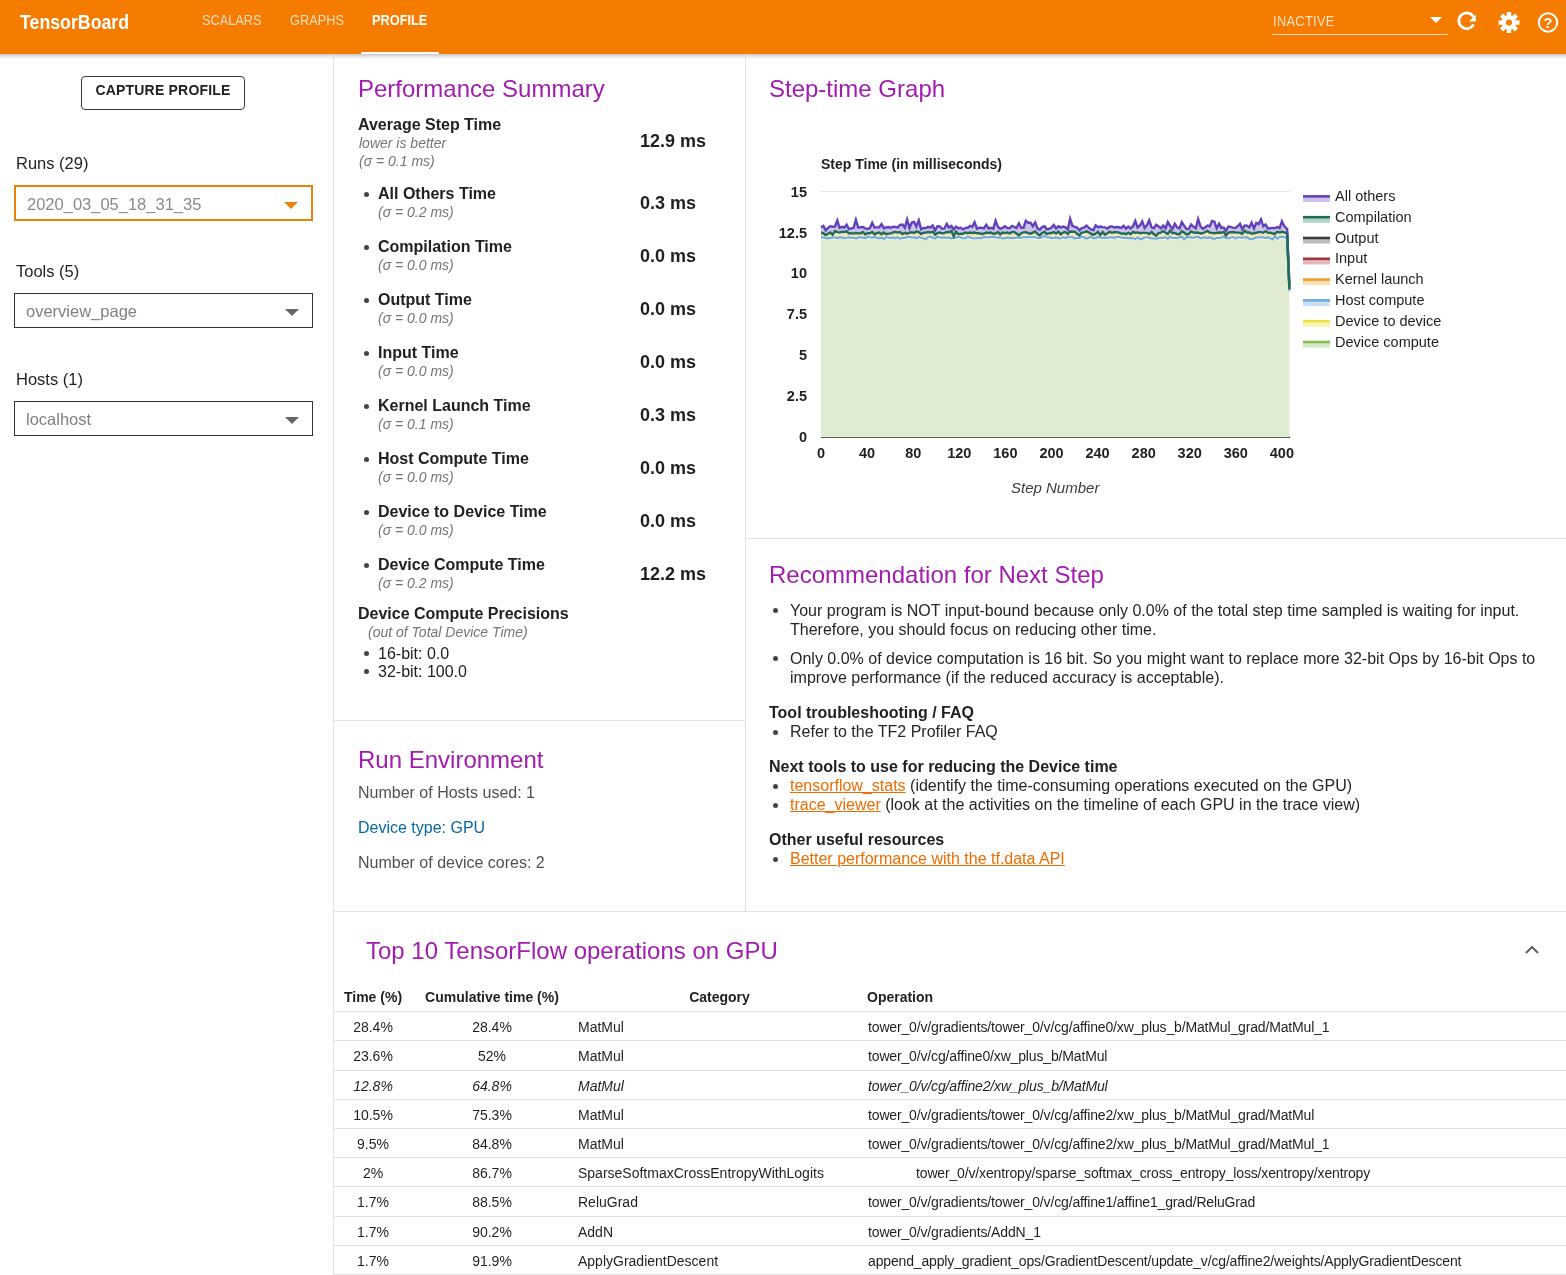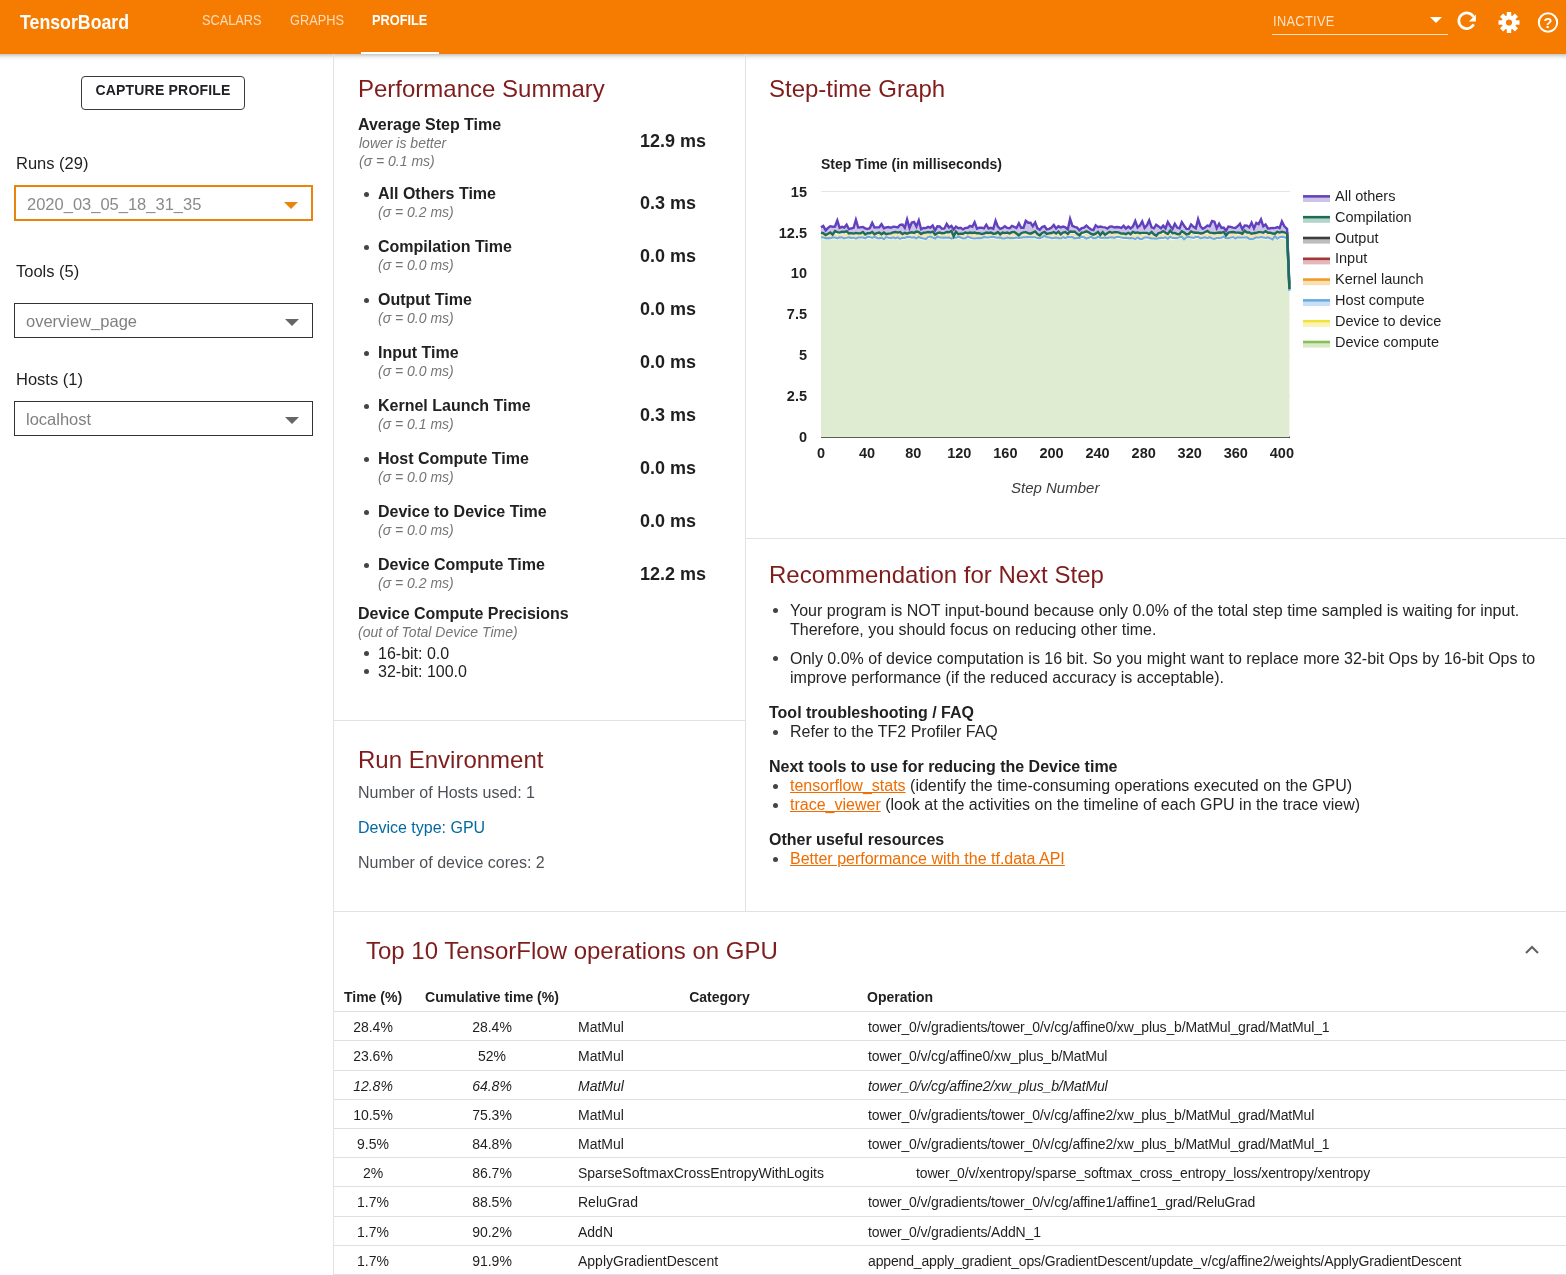--- a/index.html
+++ b/index.html
@@ -18,21 +18,21 @@
 
 .sbLabel { position:absolute; left:16px; font-size:16.5px; color:#1f1f1f; }
 .sbSelect { position:absolute; left:14px; width:299px; height:35px; border:1px solid #333; background:#fff; }
 .sbSelect .txt { position:absolute; left:11px; top:8px; font-size:16.5px; color:#808080; }
 .sbSelect .arr { position:absolute; right:13px; top:15px; width:0; height:0; border-left:7px solid transparent; border-right:7px solid transparent; border-top:7px solid #666; }
 #capture { position:absolute; left:81px; top:76px; width:164px; height:34px; border:1px solid #3a3a3a; border-radius:4px; background:#fff; font-size:14px; font-weight:bold; letter-spacing:0.2px; color:#202124; text-align:center; line-height:27px; }
 
 .vline { position:absolute; width:1px; background:#e2e2e2; }
 .hline { position:absolute; height:1px; background:#e2e2e2; }
 
-.h2 { position:absolute; font-size:24px; color:#7f1d1d;text-align:right; }
+.h2 { position:absolute; font-size:24px; color:#a21caf;text-align:right; }
 .lbl { position:absolute; font-size:16px; font-weight:bold; color:#212121; }
 .sig { position:absolute; font-size:14px; font-style:italic; color:#757575; }
 .val { position:absolute; left:640px; font-size:18px; font-weight:bold; color:#1f1f1f; }
 .dot { position:absolute; width:5px; height:5px; border-radius:50%; background:#444; }
 .body15 { font-size:16px; color:#252525; }
 a.lnk { color:#ef6c00; text-decoration:underline; }
 </style>
 </head>
 <body>
 
@@ -73,21 +73,21 @@
   </g>
 </svg>
 
 <div id="capture">CAPTURE PROFILE</div>
 <div class="sbLabel" style="top:154px;">Runs (29)</div>
 <div class="sbSelect" style="top:185px; height:36px; border:2px solid #e8830c;">
   <span class="txt" style="color:#8a8a8a;">2020_03_05_18_31_35</span>
   <span class="arr" style="border-top-color:#e8830c;"></span>
 </div>
 <div class="sbLabel" style="top:262px;">Tools (5)</div>
-<div class="sbSelect" style="top:303px;padding-left:17px;">
+<div class="sbSelect" style="top:293px;padding-left:17px;">
   <span class="txt">overview_page</span>
   <span class="arr"></span>
 </div>
 <div class="sbLabel" style="top:370px;">Hosts (1)</div>
 <div class="sbSelect" style="top:401px;">
   <span class="txt">localhost</span>
   <span class="arr"></span>
 </div>
 
 <div class="vline" style="left:333px; top:54px; height:1221px;"></div>
@@ -127,21 +127,21 @@
 <div class="val" style="top:458px;">0.0 ms</div>
 <div class="dot" style="left:364px; top:510px;"></div>
 <div class="lbl" style="left:378px; top:503px;">Device to Device Time</div>
 <div class="sig" style="left:378px; top:522px;">(σ = 0.0 ms)</div>
 <div class="val" style="top:511px;">0.0 ms</div>
 <div class="dot" style="left:364px; top:563px;"></div>
 <div class="lbl" style="left:378px; top:556px;">Device Compute Time</div>
 <div class="sig" style="left:378px; top:575px;">(σ = 0.2 ms)</div>
 <div class="val" style="top:564px;">12.2 ms</div>
 <div class="lbl" style="left:358px; top:605px;">Device Compute Precisions</div>
-<div class="sig" style="left:358px; top:624px;">(out of Total Device Time)</div>
+<div class="sig" style="left:368px; top:624px;">(out of Total Device Time)</div>
 <div class="dot" style="left:364px; top:651px;"></div>
 <div class="abs" style="left:378px; top:645px; font-size:16px; color:#212121;">16-bit: 0.0</div>
 <div class="dot" style="left:364px; top:669px;"></div>
 <div class="abs" style="left:378px; top:663px; font-size:16px; color:#212121;">32-bit: 100.0</div>
 
 <div class="h2" style="left:358px; top:746px;">Run Environment</div>
 <div class="abs" style="left:358px; top:784px; font-size:16px; color:#4d5156;">Number of Hosts used: 1</div>
 <div class="abs" style="left:358px; top:819px; font-size:16px; color:#0369a1;">Device type: GPU</div>
 <div class="abs" style="left:358px; top:854px; font-size:16px; color:#4d5156;">Number of device cores: 2</div>
 

